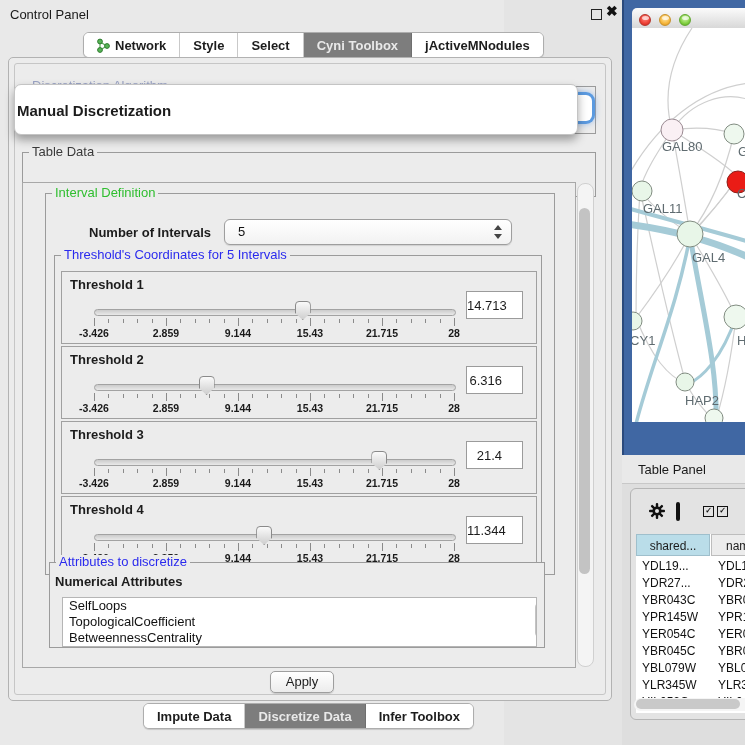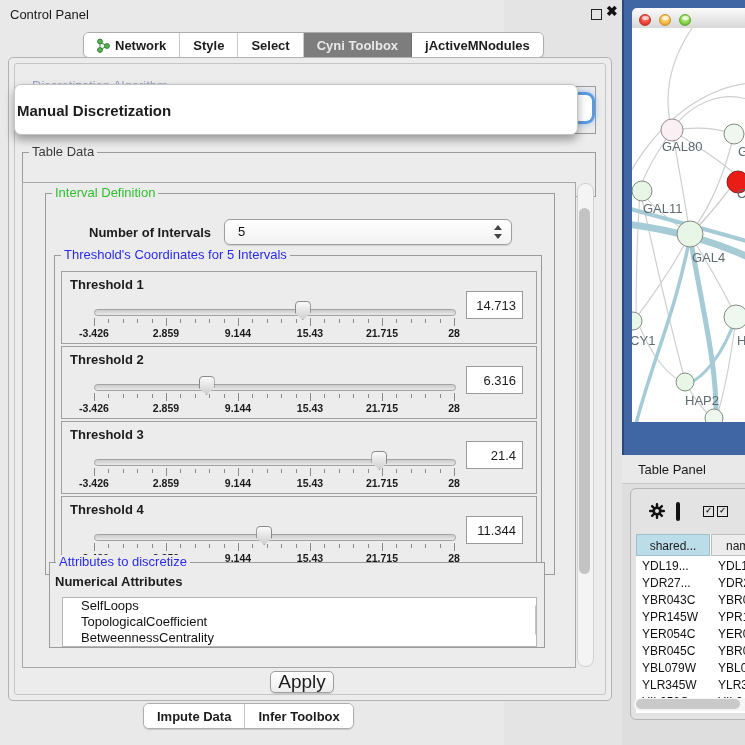--- a/index.html
+++ b/index.html
@@ -67,30 +67,30 @@
   .slider-thumb{position:absolute;top:1px;width:14px;height:17px;
     background:linear-gradient(#fafafa,#cfcfcf);
     border:1px solid #8a8a8a;border-radius:4px;
     clip-path:polygon(0 0,100% 0,100% 62%,50% 100%,0 62%);}
   .ticks{position:absolute;left:0;top:17px;width:100%;height:9px;}
   .ticks .tick{position:absolute;top:2px;width:1px;height:4px;background:#8a8a8a;}
   .ticks .tick.major{top:1px;height:8px;}
   .tick-labels{position:absolute;left:0;top:27px;width:100%;height:12px;}
   .tick-labels span{position:absolute;transform:translateX(-50%);font-size:10.5px;font-weight:700;color:#1a1a1a;white-space:nowrap;}
   .thr-value{position:absolute;left:404px;top:19px;width:57px;height:28px;background:#fff;border:1px solid #9b9b9b;
-    font-size:13px;line-height:28px;text-align:right;padding-right:6px;box-sizing:border-box;}
+    font-size:13px;line-height:28px;text-align:right;padding-right:20px;box-sizing:border-box;}
 
   
   #attr-list{background:#fff;border:1px solid #b5b5b5;overflow:hidden;}
-  #attr-list .li{padding-left:18px;font-size:13px;line-height:16px;color:#111;white-space:nowrap;}
+  #attr-list .li{padding-left:6px;font-size:13px;line-height:16px;color:#111;white-space:nowrap;}
   #list-scrollbar{left:471px;top:2px;width:12px;height:44px;border:none;background:transparent;}
   #list-scrollbar .thumb{background:#c3c3c3;}
 
   .push-btn{background:linear-gradient(#ffffff,#ececec);border:1px solid #9e9e9e;border-radius:5px;
-    font-size:19px;text-align:center;box-shadow:0 1px 1px rgba(0,0,0,.15);}
+    font-size:13px;text-align:center;box-shadow:0 1px 1px rgba(0,0,0,.15);}
 
   
   #net-window{left:622px;top:0;width:123px;height:455px;background:#4067a3;box-shadow:inset 2px 0 0 #2b4a7c;}
   #net-titlebar{left:10px;top:8px;width:113px;height:20px;background:linear-gradient(#fbfbfb,#d8d8d8);
     border-bottom:1px solid #989898;border-top-left-radius:5px;}
   .light{position:absolute;top:6px;width:12px;height:12px;border-radius:50%;}
   .light i{position:absolute;left:2px;top:1px;width:7px;height:4px;border-radius:50%;background:rgba(255,255,255,.65);}
   #light-red{left:7px;background:radial-gradient(circle at 50% 35%, #ff8a80, #ee4035 60%, #c2281f);border:1px solid #b5352b;box-sizing:border-box;}
   #light-yellow{left:27px;background:radial-gradient(circle at 50% 35%, #ffe9a8, #f6b63c 60%, #d18f1f);border:1px solid #c8922c;box-sizing:border-box;}
   #light-green{left:47px;background:radial-gradient(circle at 50% 35%, #d3f5ae, #82d141 60%, #55a122);border:1px solid #63a832;box-sizing:border-box;}
@@ -386,20 +386,23 @@
   <div id="main-scrollbar" class="abs vscroll">
     <div class="thumb" style="top:24px;height:366px;"></div>
   </div>
 
   <div class="abs push-btn" style="left:270px;top:671px;width:62px;height:20px;line-height:20px;">Apply</div>
 
   <div id="bottom-tabs" class="abs tabbar">
     <div class="tab">
         <span>Impute Data</span>
       </div>
+    <div class="tab selected">
+        <span>Discretize Data</span>
+      </div>
     <div class="tab">
         <span>Infer Toolbox</span>
       </div>
   </div>
 </div>
 
 <div id="net-window" class="abs">
   <div id="net-titlebar" class="abs">
     <span class="light" id="light-red">
         <i></i>

